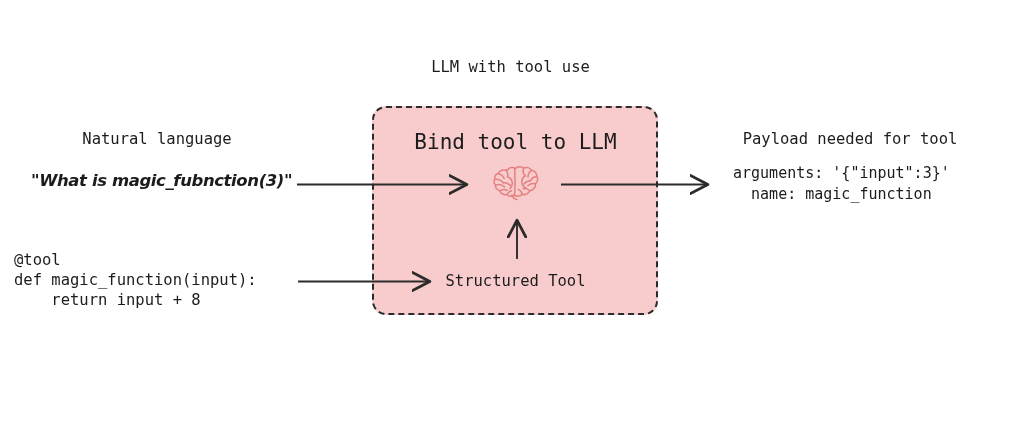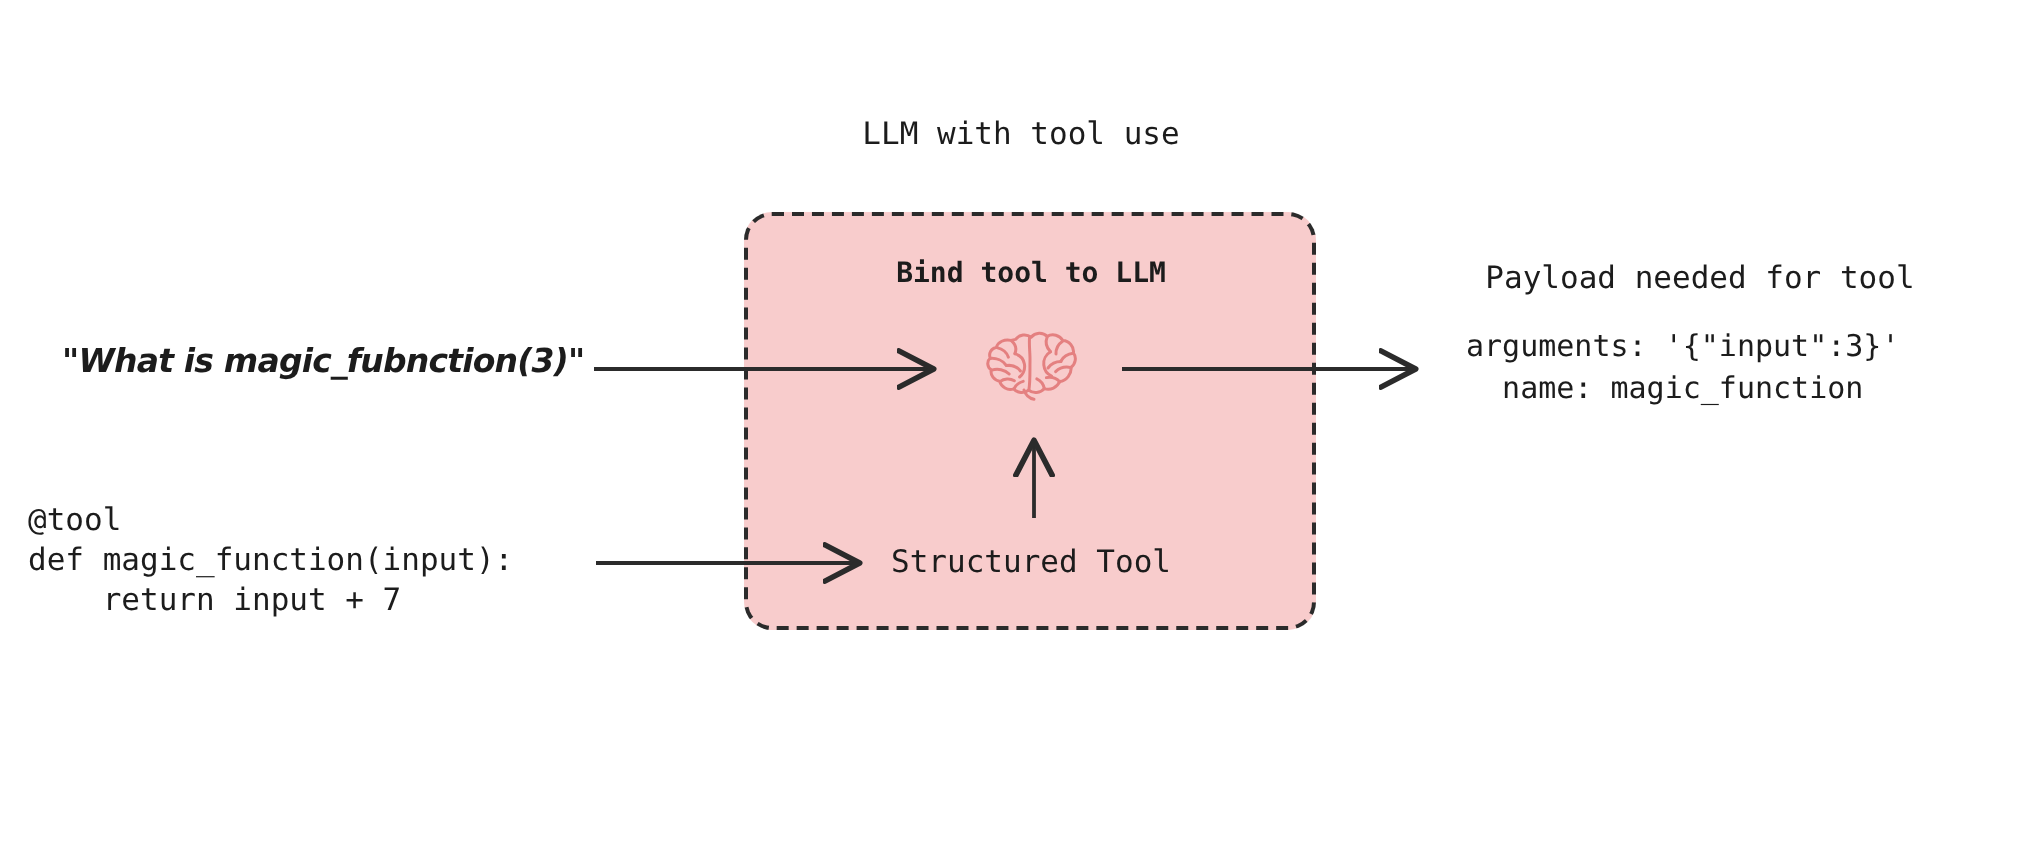--- a/index.html
+++ b/index.html
@@ -56,22 +56,22 @@
     top: 129px;
     width: 240px;
     text-align: center;
     font-size: 15.5px;
   }
   #box-heading {
     left: 373px;
     top: 128px;
     width: 285px;
     text-align: center;
-    font-size: 14px;
-    font-weight: 700;
+    font-size: 21px;
+    font-weight: 400;
   }
   #right-heading {
     left: 705px;
     top: 129px;
     width: 290px;
     text-align: center;
     font-size: 15.5px;
   }
 
   
@@ -154,26 +154,27 @@
 
     <line x1="297" y1="184.5" x2="466" y2="184.5" stroke="#2b2b2b" stroke-width="1.9" marker-end="url(#ah)"></line>
 
     <line x1="561" y1="184.5" x2="707" y2="184.5" stroke="#2b2b2b" stroke-width="1.9" marker-end="url(#ah)"></line>
 
     <line x1="298" y1="281.5" x2="429" y2="281.5" stroke="#2b2b2b" stroke-width="1.9" marker-end="url(#ah)"></line>
 
     <line x1="517" y1="259" x2="517" y2="221" stroke="#2b2b2b" stroke-width="1.9" marker-end="url(#ah)"></line>
   </svg>
 
+  <div class="txt mono" id="left-heading">Natural language</div>
 
   <div class="txt hand" id="nl-quote">"What is magic_fubnction(3)"</div>
 
   <div class="txt mono" id="tool-code">@tool
 def magic_function(input):
-    return input + 7</div>
+    return input + 8</div>
 
   <div class="txt mono" id="box-heading">Bind tool to LLM</div>
 
   <div id="brain-icon">
     <svg viewBox="0 0 48 44" width="48" height="44" aria-hidden="true">
       <g fill="none" stroke="#e48080" stroke-width="1.5" stroke-linecap="round" stroke-linejoin="round">
 
         <path d="M13.5 9.2
                  C10.2 8.4 7.0 10.0 6.2 12.6
                  C3.6 13.2 2.2 15.6 3.1 18.0

